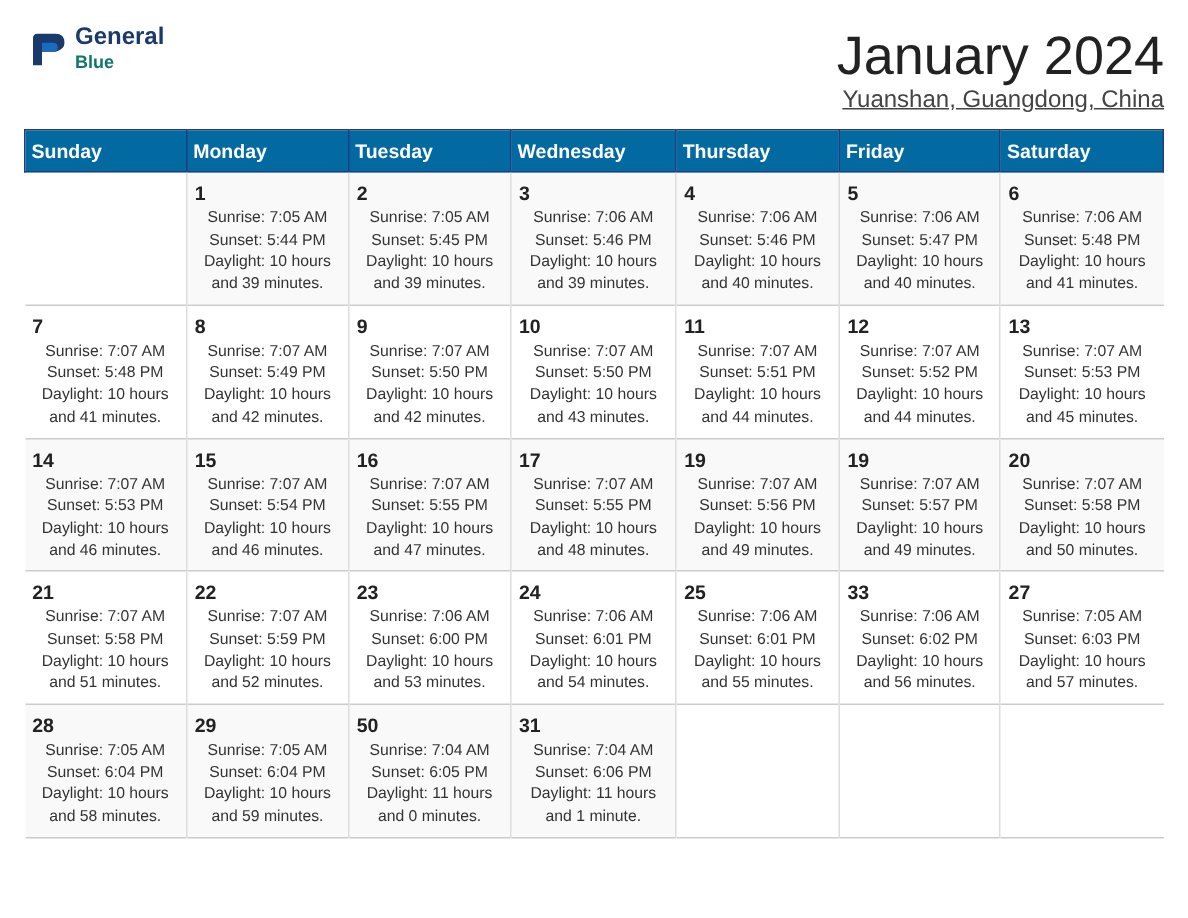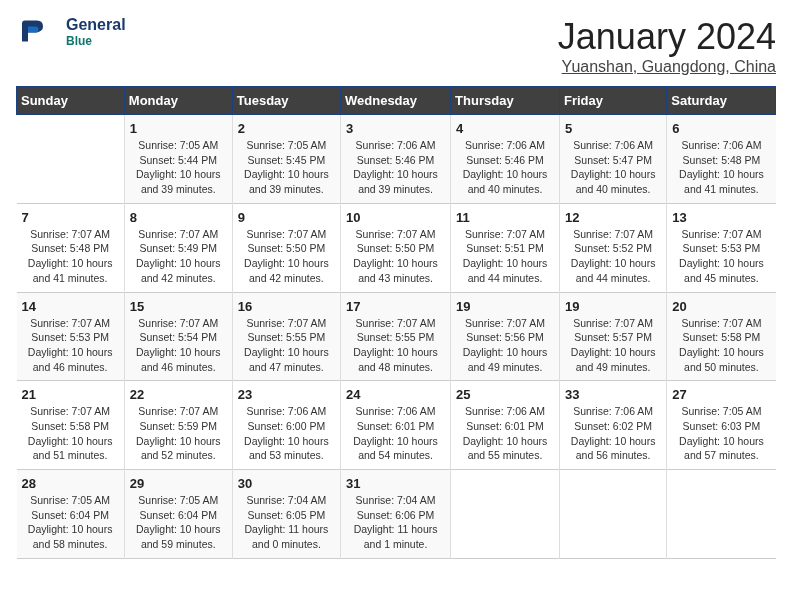--- a/index.html
+++ b/index.html
@@ -11,22 +11,22 @@
       padding: 16px;
     }
     .header {
       display: flex;
       justify-content: space-between;
       align-items: flex-start;
       margin-bottom: 10px;
     }
     .logo {
       display: flex;
-      align-items: flex-start;
-      gap: 20px;
+      align-items: flex-end;
+      gap: 4px;
     }
     .logo-icon {
       width: 30px;
       height: 30px;
     }
     .title-block {
       text-align: right;
     }
     .calendar-title {
       font-size: 36px;
@@ -37,21 +37,21 @@
       font-size: 16px;
       color: #444;
       text-decoration: underline;
     }
     table {
       width: 100%;
       border-collapse: collapse;
       font-size: 11px;
     }
     thead tr th {
-      background-color: #404040;
+      background-color: #0369a1;
       color: #fff;
       padding: 6px 4px;
       text-align: left;
       font-size: 13px;
       border: 1px solid #1a4080;
     }
     tbody tr {
       border-bottom: 1px solid #ccc;
     }
     tbody tr:nth-child(odd) {
@@ -327,21 +327,21 @@
 and 58 minutes.</div>
         </td>
         <td>
           <span class="day-number">29</span>
           <div class="day-info" style="white-space: pre-line;">Sunrise: 7:05 AM
 Sunset: 6:04 PM
 Daylight: 10 hours
 and 59 minutes.</div>
         </td>
         <td>
-          <span class="day-number">30</span>
+          <span class="day-number">50</span>
           <div class="day-info" style="white-space: pre-line;">Sunrise: 7:04 AM
 Sunset: 6:05 PM
 Daylight: 11 hours
 and 0 minutes.</div>
         </td>
         <td>
           <span class="day-number">31</span>
           <div class="day-info" style="white-space: pre-line;">Sunrise: 7:04 AM
 Sunset: 6:06 PM
 Daylight: 11 hours

